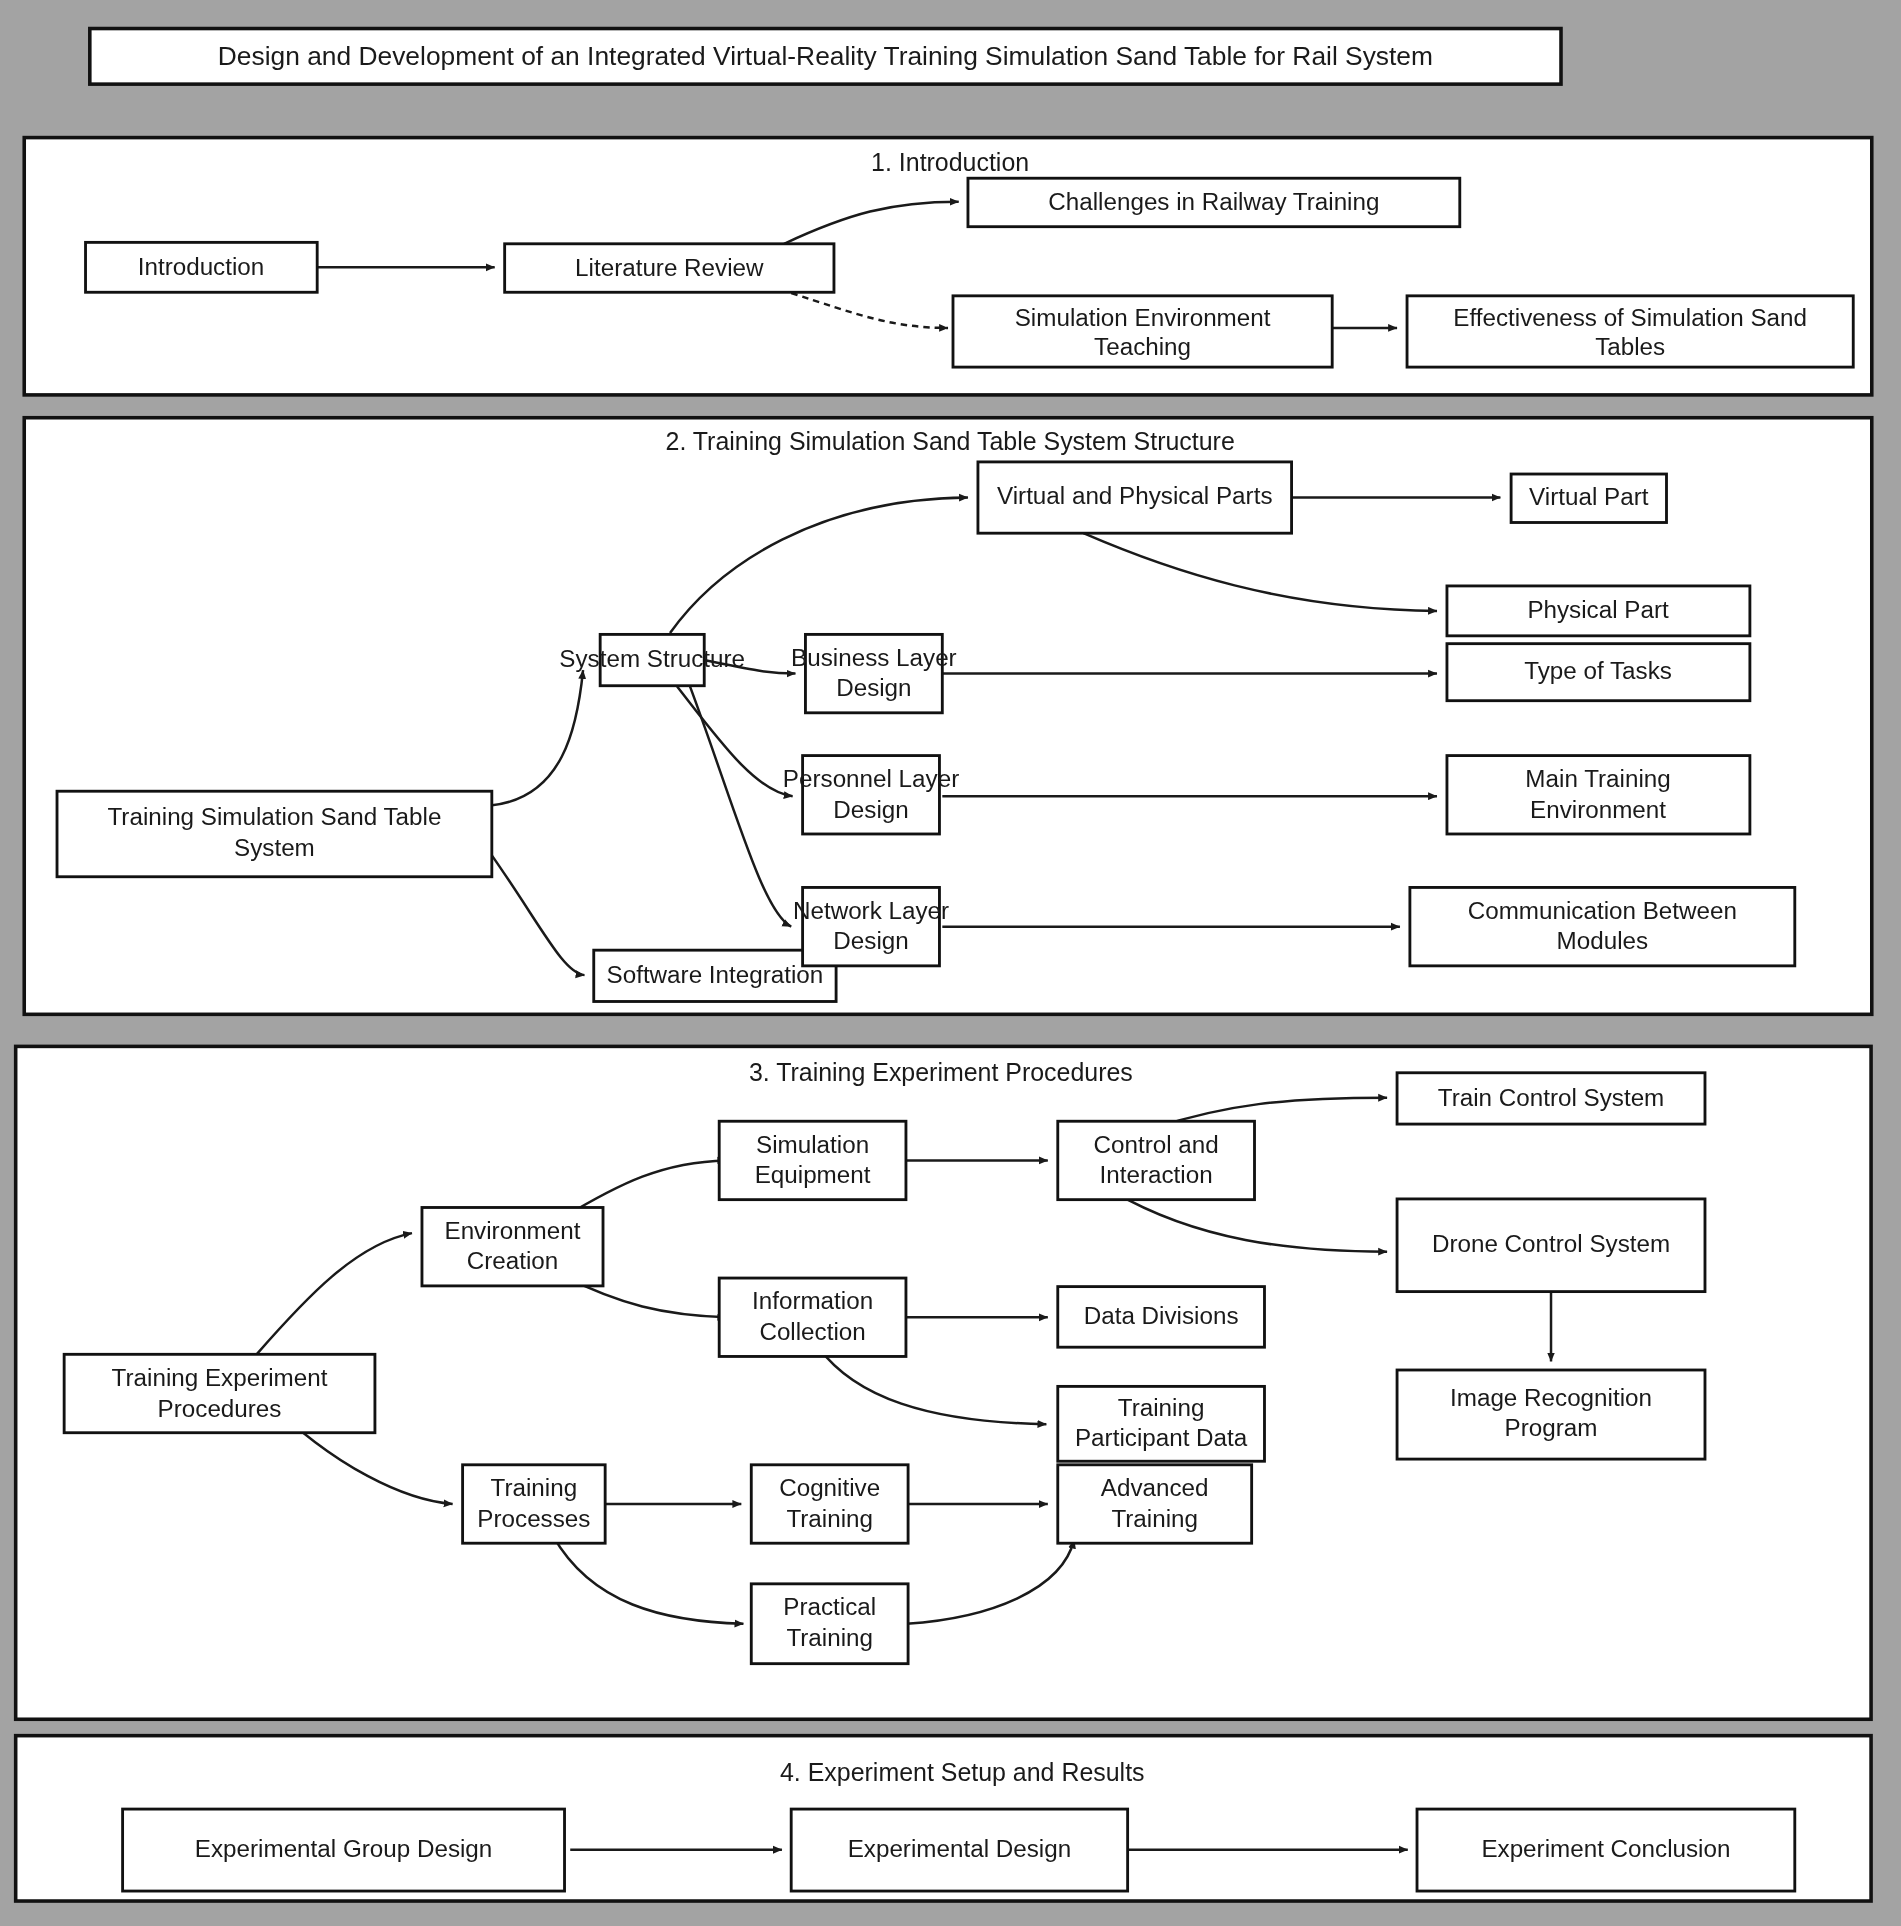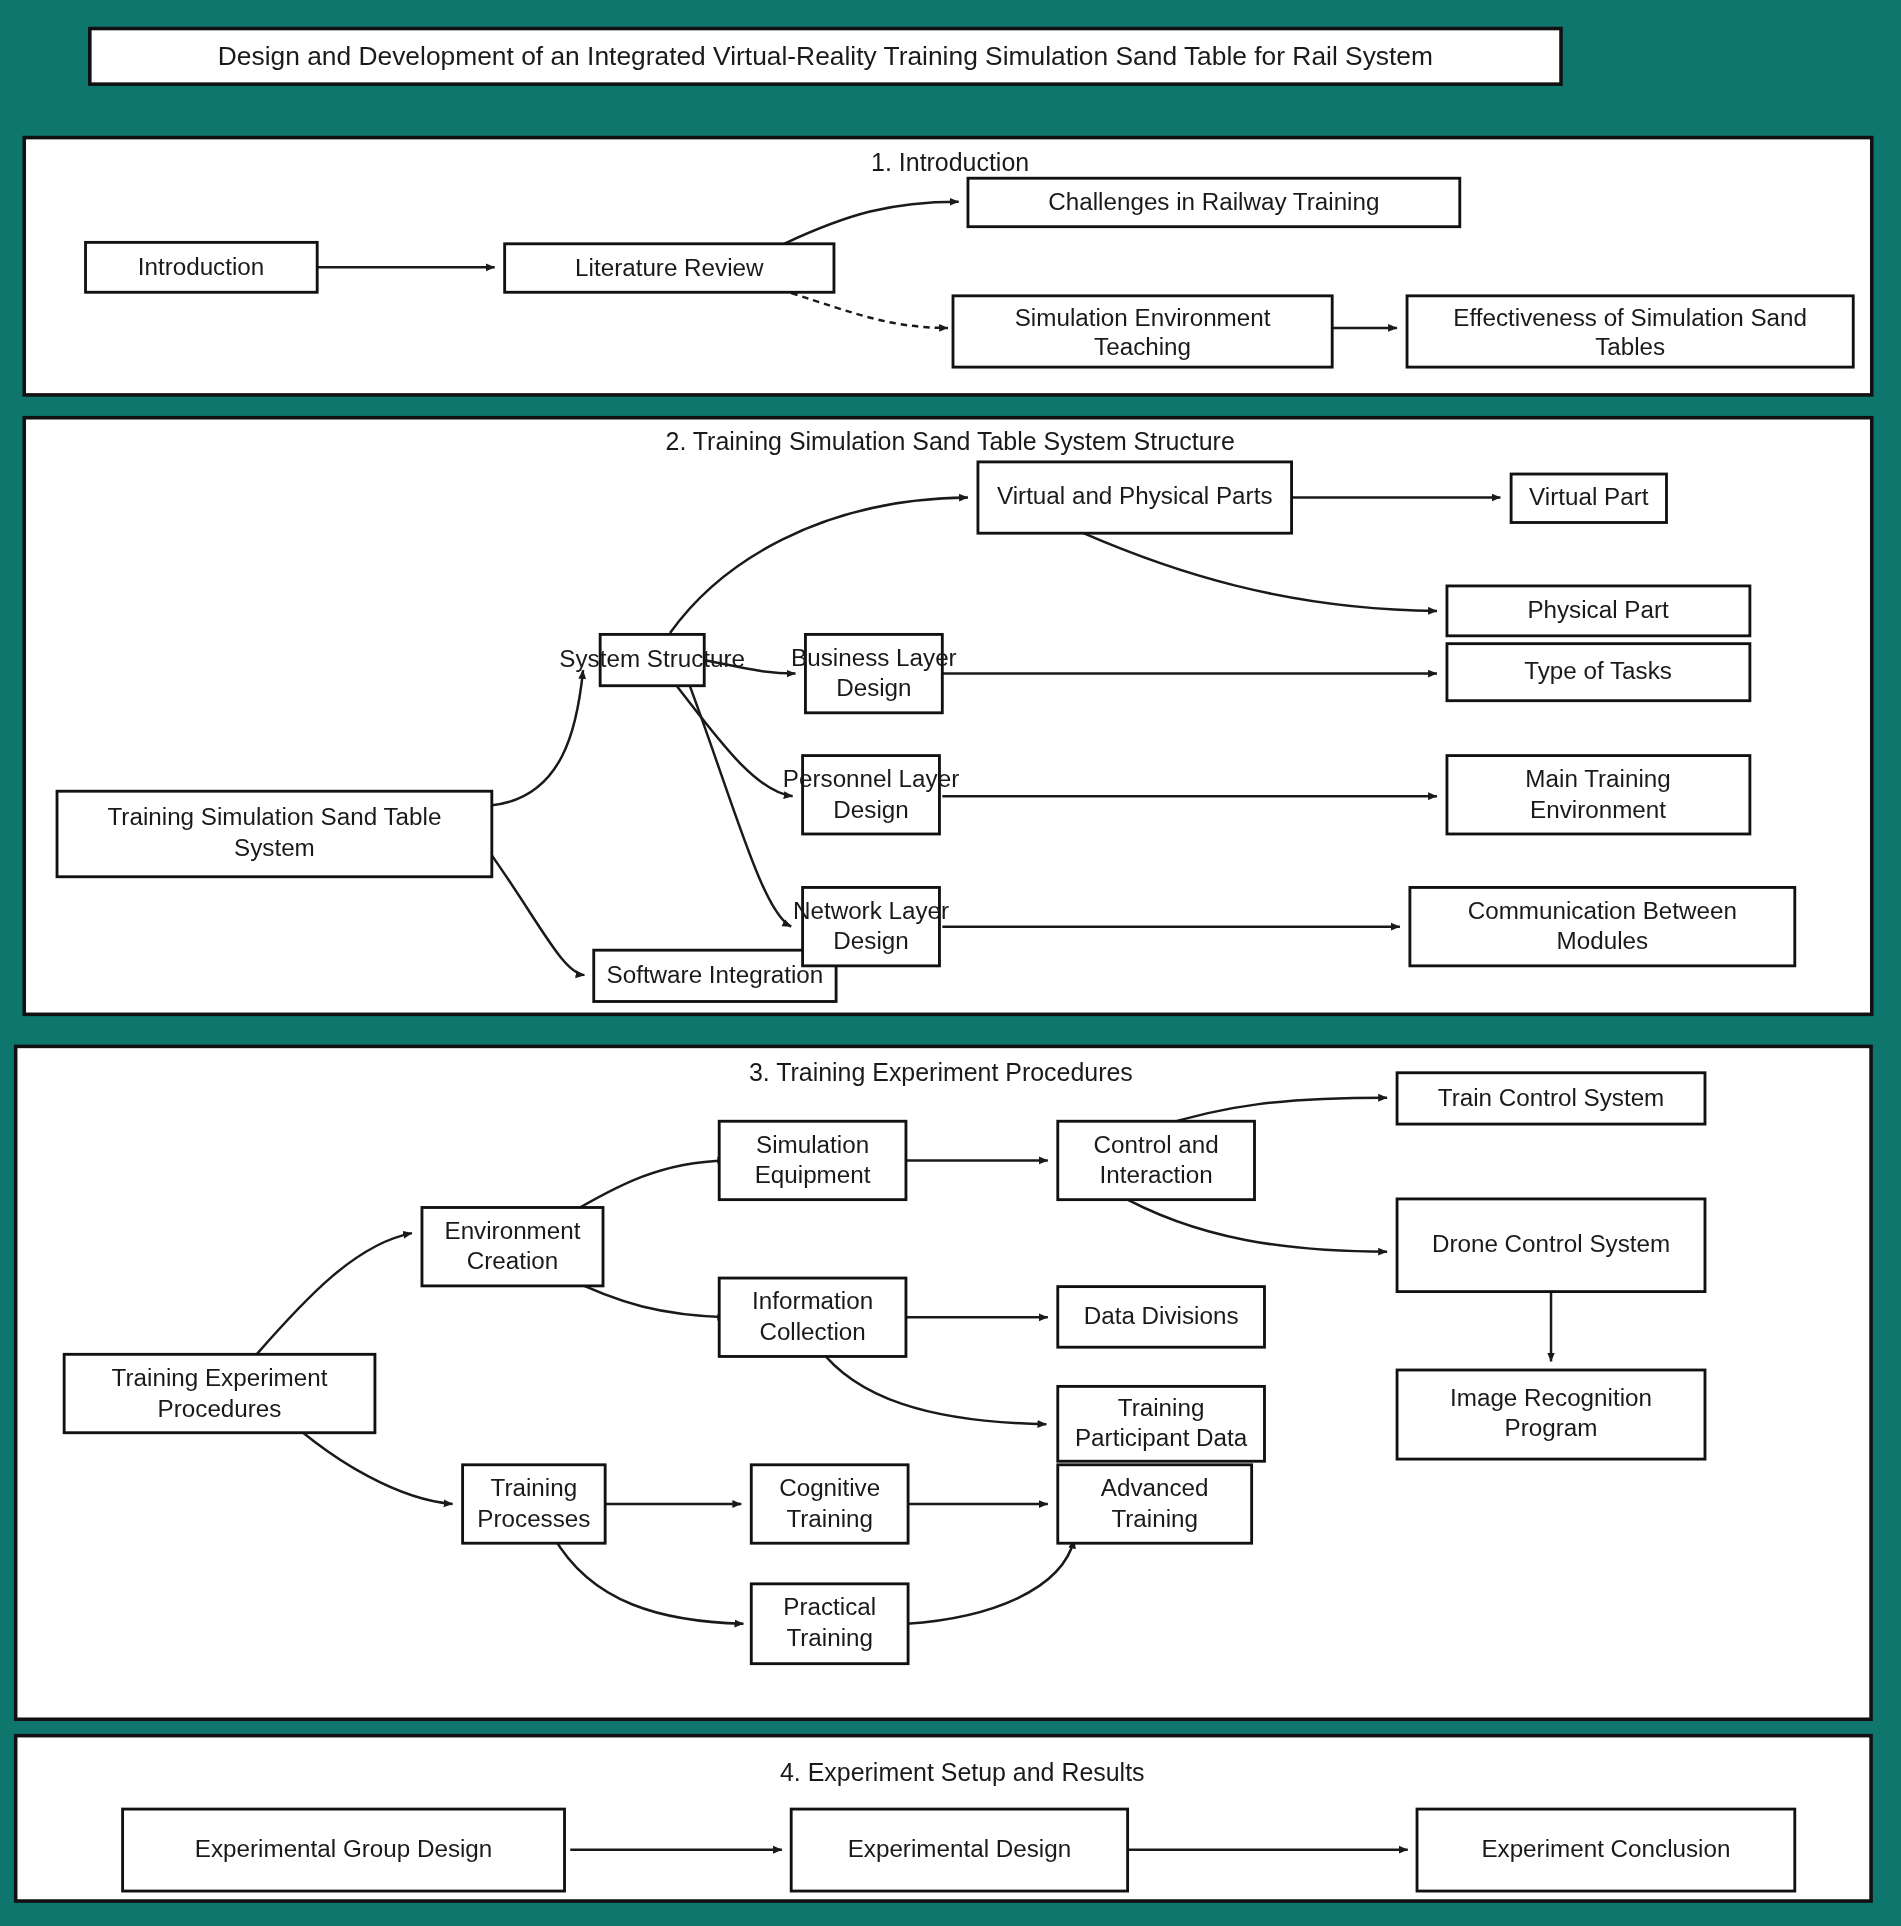--- a/index.html
+++ b/index.html
@@ -4,21 +4,21 @@
 <style>
   html, body {
     margin: 0;
     padding: 0;
     background: #ffffff;
   }
   #root {
     position: relative;
     width: 1901px;
     height: 1926px;
-    background: #0f766e;
+    background: #a3a3a3;
     font-family: "Liberation Sans", sans-serif;
   }
   svg.canvas {
     position: absolute;
     left: 0;
     top: 0;
     width: 1901px;
     height: 1926px;
   }
   .frame-rect {

